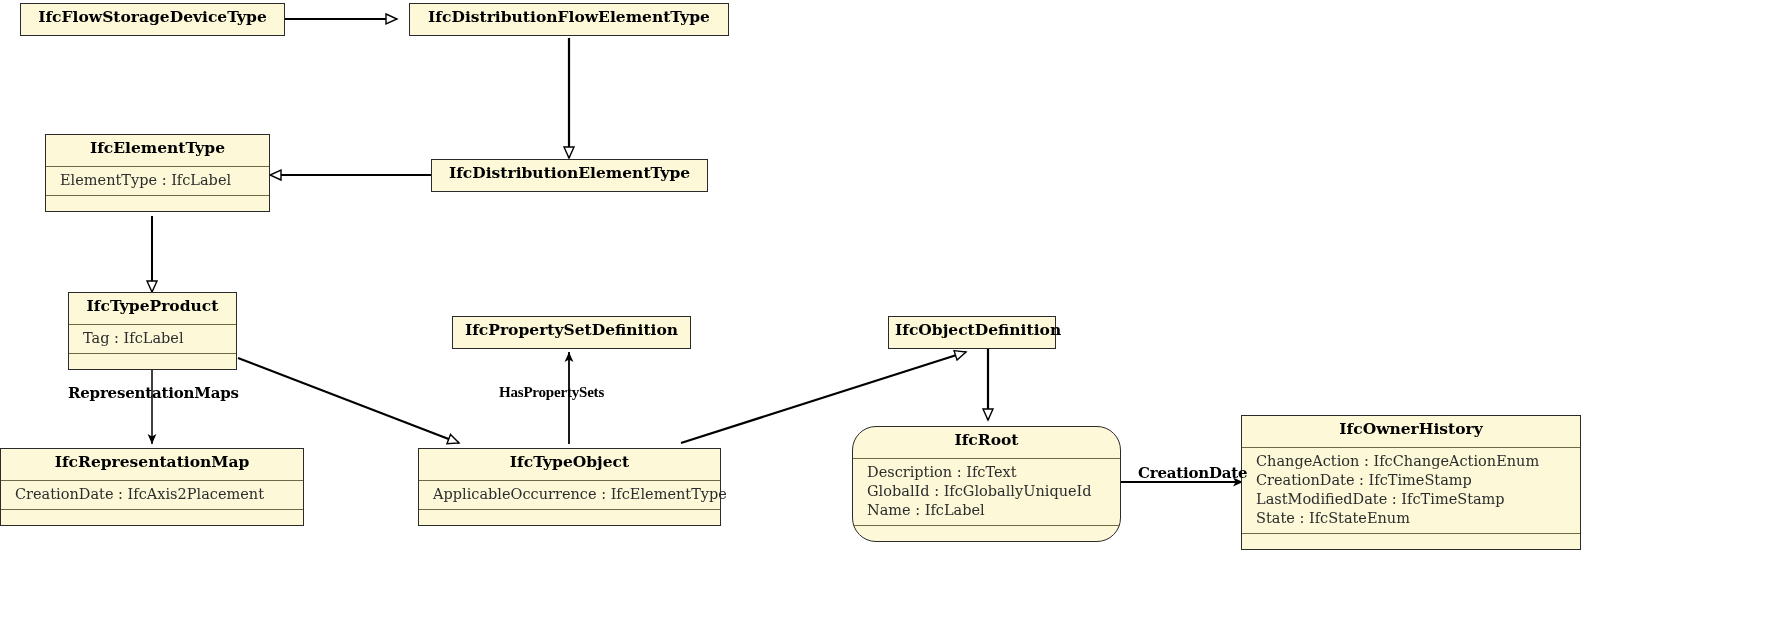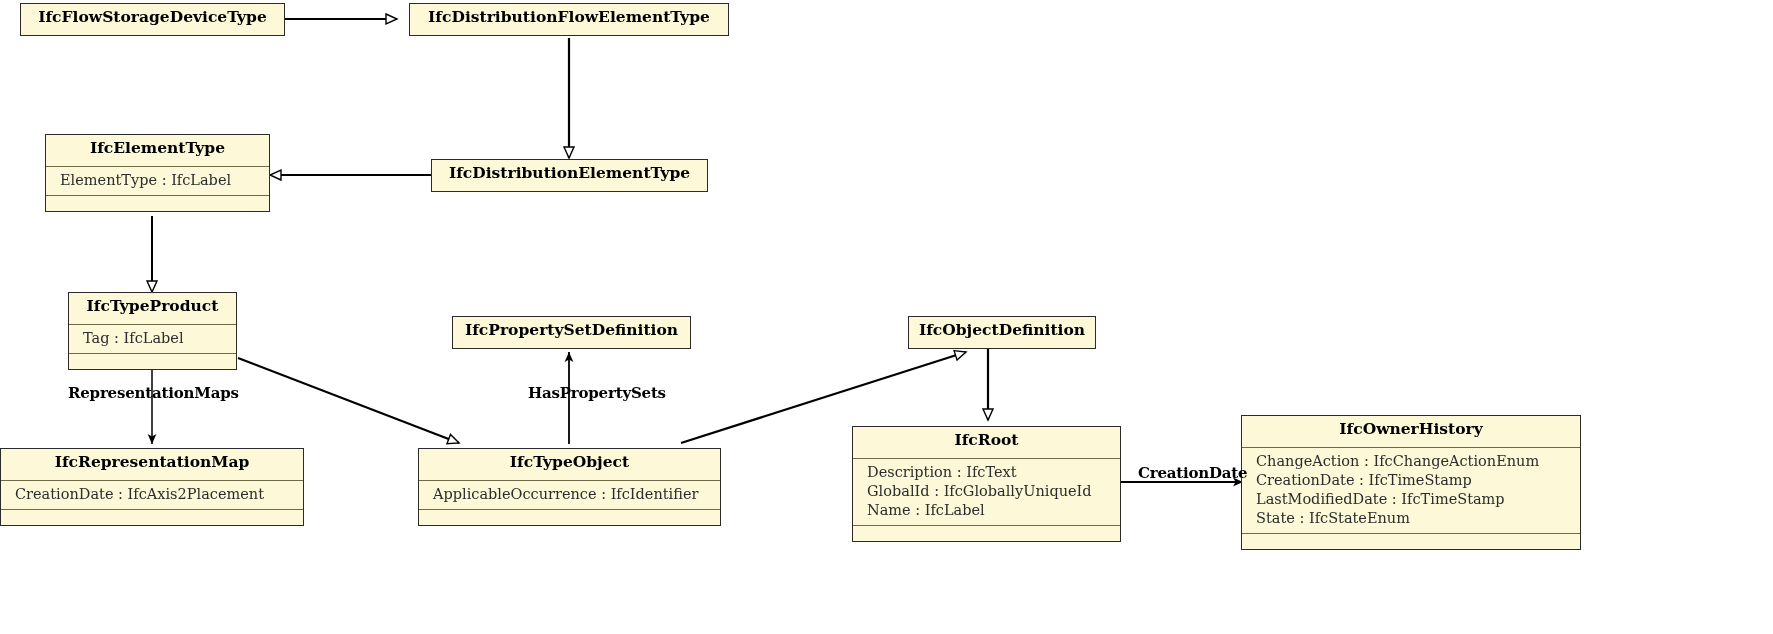--- a/index.html
+++ b/index.html
@@ -124,21 +124,21 @@
       <line x1="988" y1="348" x2="988" y2="420" stroke="#000000" stroke-width="2.2" marker-end="url(#gen-arrow)"></line>
     </g>
 
     <g>
       <line x1="1121" y1="482" x2="1243" y2="482" stroke="#000000" stroke-width="1.8" marker-end="url(#assoc-arrow)"></line>
     </g>
   </svg>
 
   <div class="edge-label" style="left:68px; top:384px;">RepresentationMaps</div>
 
-  <div class="edge-label" style="left:528px; top:384px;">HasPropertySets</div>
+  <div class="edge-label" style="left:499px; top:384px;font-family:Liberation Serif, serif;">HasPropertySets</div>
 
   <div class="edge-label" style="left:1138px; top:464px;">CreationDate</div>
 
   <div class="uml-box" style="left:20px; top:3px; width:265px;">
     <div class="uml-title">IfcFlowStorageDeviceType</div>
   </div>
 
   <div class="uml-box" style="left:409px; top:3px; width:320px;">
     <div class="uml-title">IfcDistributionFlowElementType</div>
   </div>
@@ -164,45 +164,45 @@
       <span class="attr-line">Tag : IfcLabel</span>
     </div>
     <div class="uml-sep"></div>
     <div class="uml-empty"></div>
   </div>
 
   <div class="uml-box" style="left:452px; top:316px; width:239px;">
     <div class="uml-title">IfcPropertySetDefinition</div>
   </div>
 
-  <div class="uml-box" style="left:888px; top:316px; width:188px;margin-left:20px;">
+  <div class="uml-box" style="left:888px; top:316px; width:168px;">
     <div class="uml-title">IfcObjectDefinition</div>
   </div>
 
   <div class="uml-box" style="left:0px; top:448px; width:304px;">
     <div class="uml-title">IfcRepresentationMap</div>
     <div class="uml-sep"></div>
     <div class="uml-attrs">
       <span class="attr-line">CreationDate : IfcAxis2Placement</span>
     </div>
     <div class="uml-sep"></div>
     <div class="uml-empty"></div>
   </div>
 
   <div class="uml-box" style="left:418px; top:448px; width:303px;">
     <div class="uml-title">IfcTypeObject</div>
     <div class="uml-sep"></div>
     <div class="uml-attrs">
-      <span class="attr-line">ApplicableOccurrence : IfcIdentifier</span>
-    </div>
-    <div class="uml-sep"></div>
-    <div class="uml-empty"></div>
-  </div>
-
-  <div class="uml-box" style="left:852px; top:426px; width:269px;">
+      <span class="attr-line">ApplicableOccurrence : IfcElementType</span>
+    </div>
+    <div class="uml-sep"></div>
+    <div class="uml-empty"></div>
+  </div>
+
+  <div class="uml-box" style="left:852px; top:426px; width:269px;border-radius:24px;">
     <div class="uml-title">IfcRoot</div>
     <div class="uml-sep"></div>
     <div class="uml-attrs">
       <span class="attr-line">Description : IfcText</span>
       <span class="attr-line">GlobalId : IfcGloballyUniqueId</span>
       <span class="attr-line">Name : IfcLabel</span>
     </div>
     <div class="uml-sep"></div>
     <div class="uml-empty"></div>
   </div>

